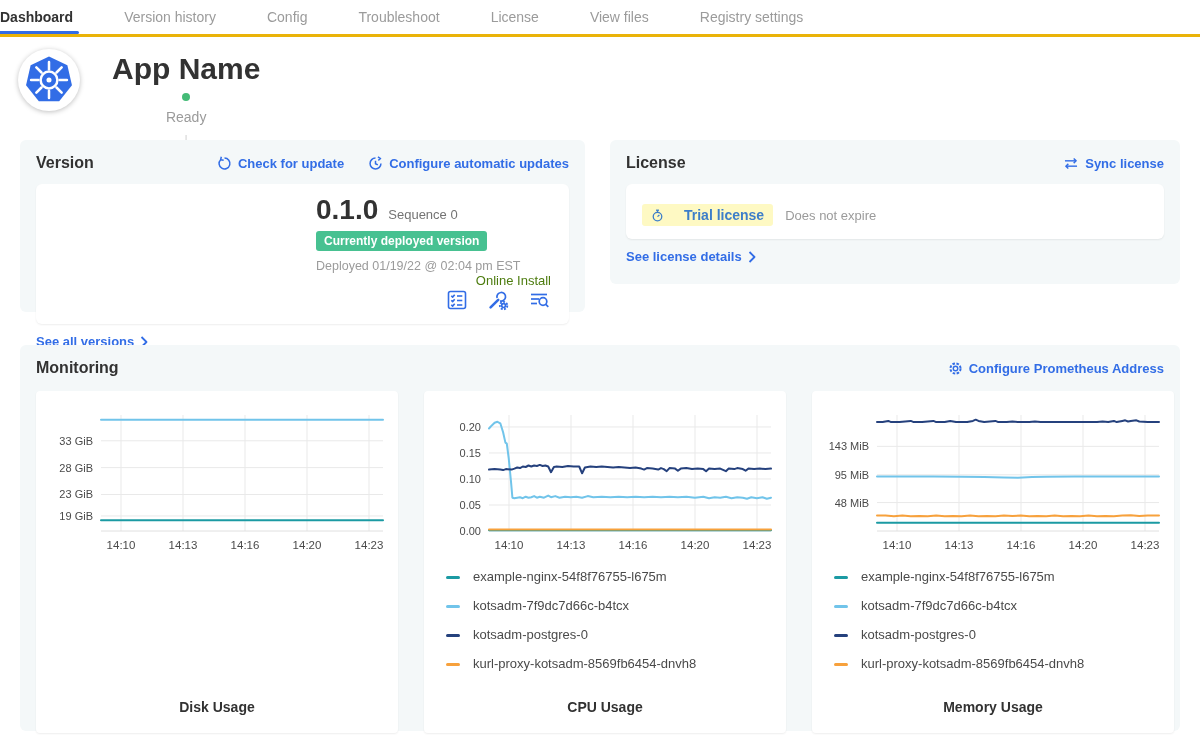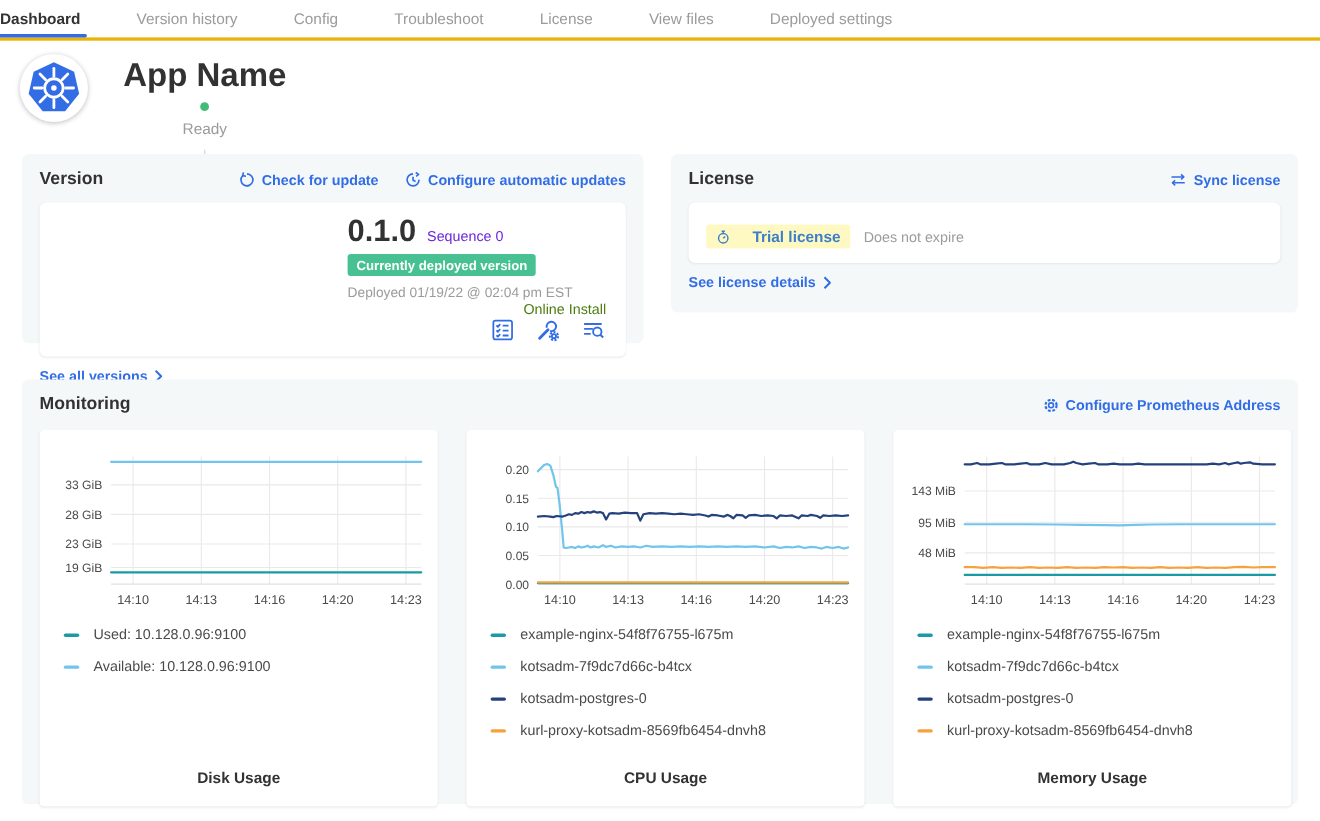--- a/index.html
+++ b/index.html
@@ -32,21 +32,21 @@
   .section-header { display:flex; justify-content:space-between; align-items:center; height:22px; }
   .section-title { font-size:16px; font-weight:bold; color:#323232; }
   .header-links { display:flex; gap:24px; }
   .inner-card { background:#fff; border-radius:6px; box-shadow:0 1px 2px rgba(0,0,0,.07); margin-top:10px; }
 
   
   .version-card { padding:10px 18px 12px; display:flex; align-items:flex-end;flex-direction:column; }
   .v-left { width:235px; flex:none; }
   .v-num-row { display:flex; align-items:baseline; gap:10px; }
   .v-number { font-size:28px; font-weight:bold; color:#323232; }
-  .v-sequence { font-size:13px; color:#6d28d9; }
+  .v-sequence { font-size:13px; color:#737373; }
   .deployed-badge { display:inline-block; background:#47c191; color:#fff; font-size:12px; font-weight:bold; padding:3px 8px; border-radius:3px; margin-top:5px; }
   .deployed-at { font-size:12.5px; color:#9b9b9b; margin-top:8px; }
   .v-center { flex:1; text-align:center; font-size:13px; font-weight:normal; color:#4d7c0f; }
   .v-icons { display:flex; gap:17px; align-items:center; color:#326de6; }
   .vicon { cursor:pointer; display:inline-flex; }
   .see-link { margin-top:10px; display:inline-flex; }
 
   
   .license-card { padding:11px 16px 13px; }
   .l-row1 { display:flex; align-items:center; gap:12px; }
@@ -68,21 +68,21 @@
 </head>
 <body>
 
 <nav class="topnav">
   <div class="tab active">Dashboard</div>
   <div class="tab">Version history</div>
   <div class="tab">Config</div>
   <div class="tab">Troubleshoot</div>
   <div class="tab">License</div>
   <div class="tab">View files</div>
-  <div class="tab">Deployed settings</div>
+  <div class="tab">Registry settings</div>
 </nav>
 
 <div class="app-header">
   <div class="logo-wrap">
     <svg width="56" height="56" viewBox="0 0 100 100">
       <polygon points="50,8 82.8,23.8 91,59.3 68.2,87.8 31.8,87.8 9,59.3 17.2,23.8" fill="#326de6"></polygon>
       <circle cx="50" cy="50" r="15" fill="none" stroke="#fff" stroke-width="4.5"></circle>
       <circle cx="50" cy="50" r="4.5" fill="#fff"></circle>
       <g stroke="#fff" stroke-width="4.5" stroke-linecap="round">
         <line x1="69" y1="50" x2="82" y2="50"></line>
@@ -246,30 +246,20 @@
           <line x1="55" y1="91.48148148148147" x2="337" y2="91.48148148148147" stroke="#e9e9e9" stroke-width="1"></line>
           <text x="47" y="95.48148148148147" text-anchor="end" font-size="11" fill="#4a4a4a">23 GiB</text>
           <line x1="55" y1="64.62962962962962" x2="337" y2="64.62962962962962" stroke="#e9e9e9" stroke-width="1"></line>
           <text x="47" y="68.62962962962962" text-anchor="end" font-size="11" fill="#4a4a4a">28 GiB</text>
           <line x1="55" y1="37.77777777777776" x2="337" y2="37.77777777777776" stroke="#e9e9e9" stroke-width="1"></line>
           <text x="47" y="41.77777777777776" text-anchor="end" font-size="11" fill="#4a4a4a">33 GiB</text>
           <line x1="55" y1="128" x2="337" y2="128" stroke="#e0e0e0" stroke-width="1"></line>
           <polyline points="55.0,117.3 125.5,117.3 196.0,117.3 266.5,117.3 337.0,117.3" fill="none" stroke="#1b9aa3" stroke-width="2" stroke-linejoin="round" stroke-linecap="round"></polyline>
           <polyline points="55.0,16.8 125.5,16.8 196.0,16.8 266.5,16.8 337.0,16.8" fill="none" stroke="#71c4ea" stroke-width="2" stroke-linejoin="round" stroke-linecap="round"></polyline>
         </svg>
-      <div class="legend">
-          <div class="legend-item">
-            <span class="legend-dash" style="background: rgb(27, 154, 163);"></span>
-            <span>Used: 10.128.0.96:9100</span>
-          </div>
-          <div class="legend-item">
-            <span class="legend-dash" style="background: rgb(113, 196, 234);"></span>
-            <span>Available: 10.128.0.96:9100</span>
-          </div>
-        </div>
       <div class="chart-title">Disk Usage</div>
     </div>
     <div class="chart-card">
       <svg class="chart" viewBox="0 0 342 152">
           <line x1="75" y1="12" x2="75" y2="128" stroke="#e9e9e9" stroke-width="1"></line>
           <text x="75" y="146" text-anchor="middle" font-size="11.5" fill="#4a4a4a">14:10</text>
           <line x1="137" y1="12" x2="137" y2="128" stroke="#e9e9e9" stroke-width="1"></line>
           <text x="137" y="146" text-anchor="middle" font-size="11.5" fill="#4a4a4a">14:13</text>
           <line x1="199" y1="12" x2="199" y2="128" stroke="#e9e9e9" stroke-width="1"></line>
           <text x="199" y="146" text-anchor="middle" font-size="11.5" fill="#4a4a4a">14:16</text>

